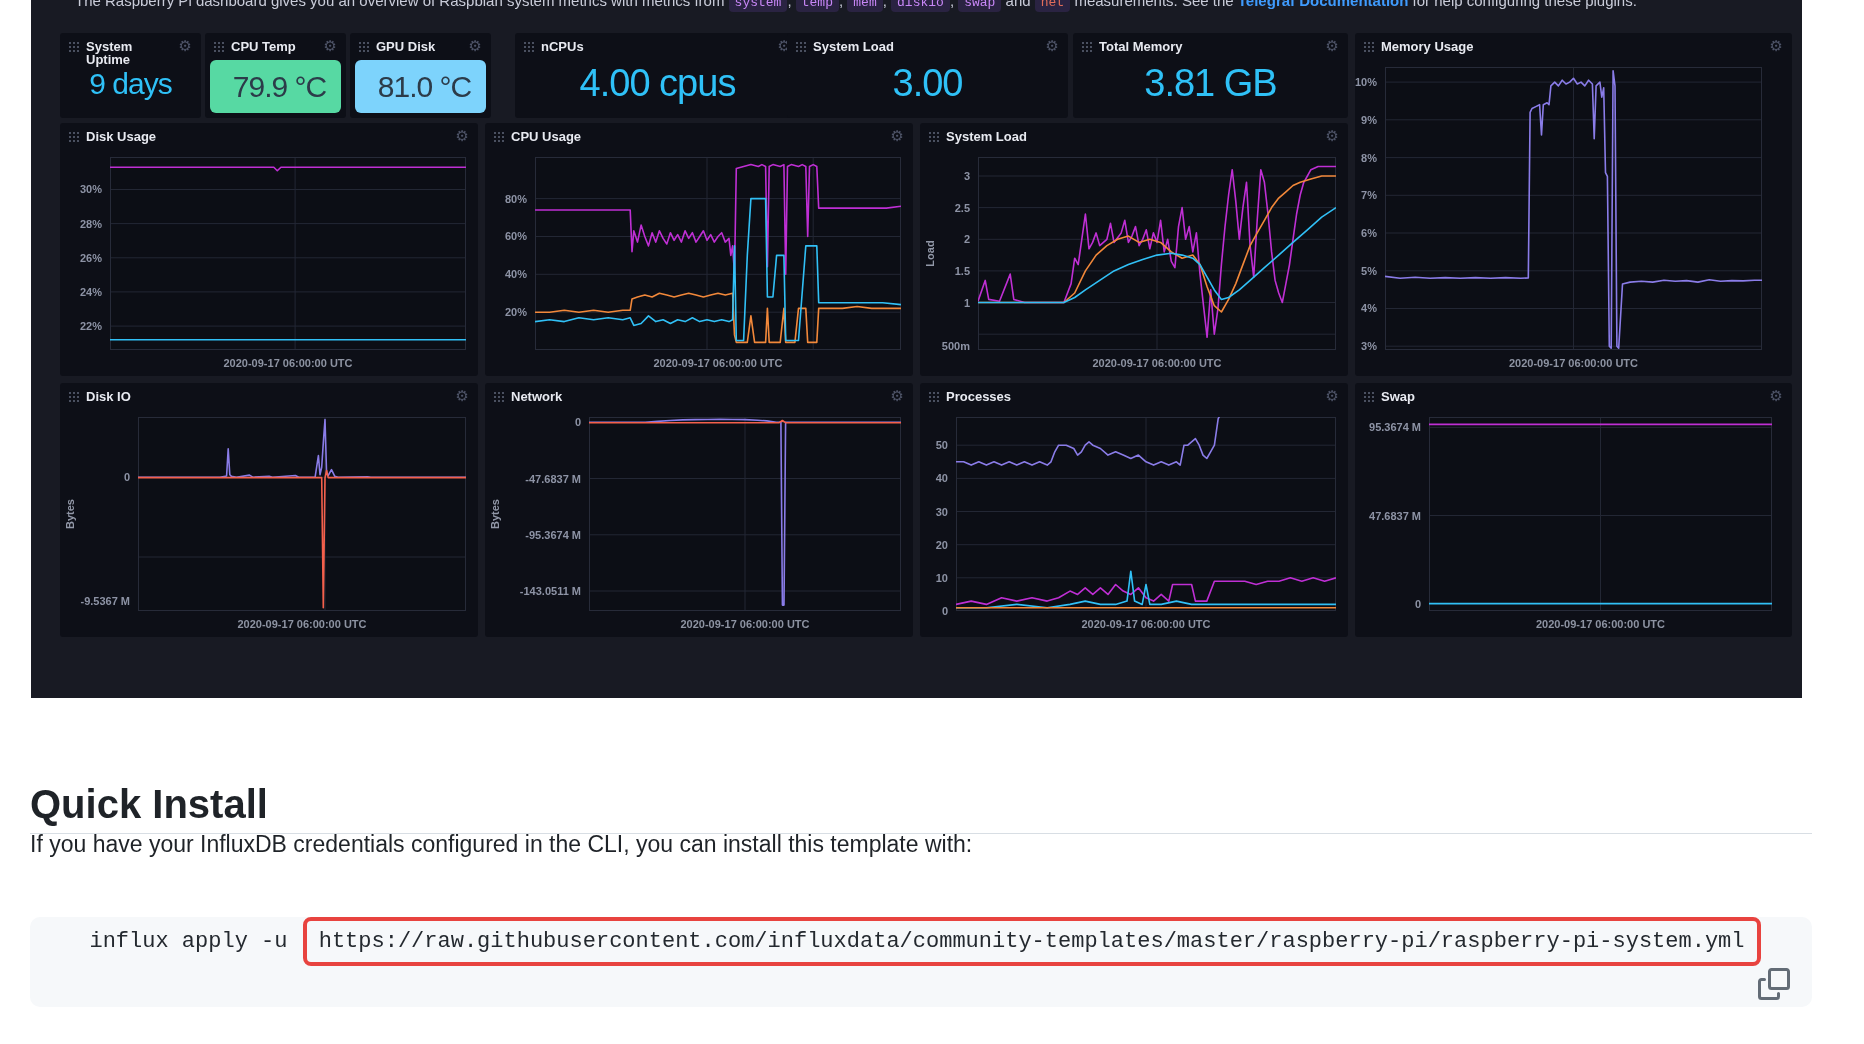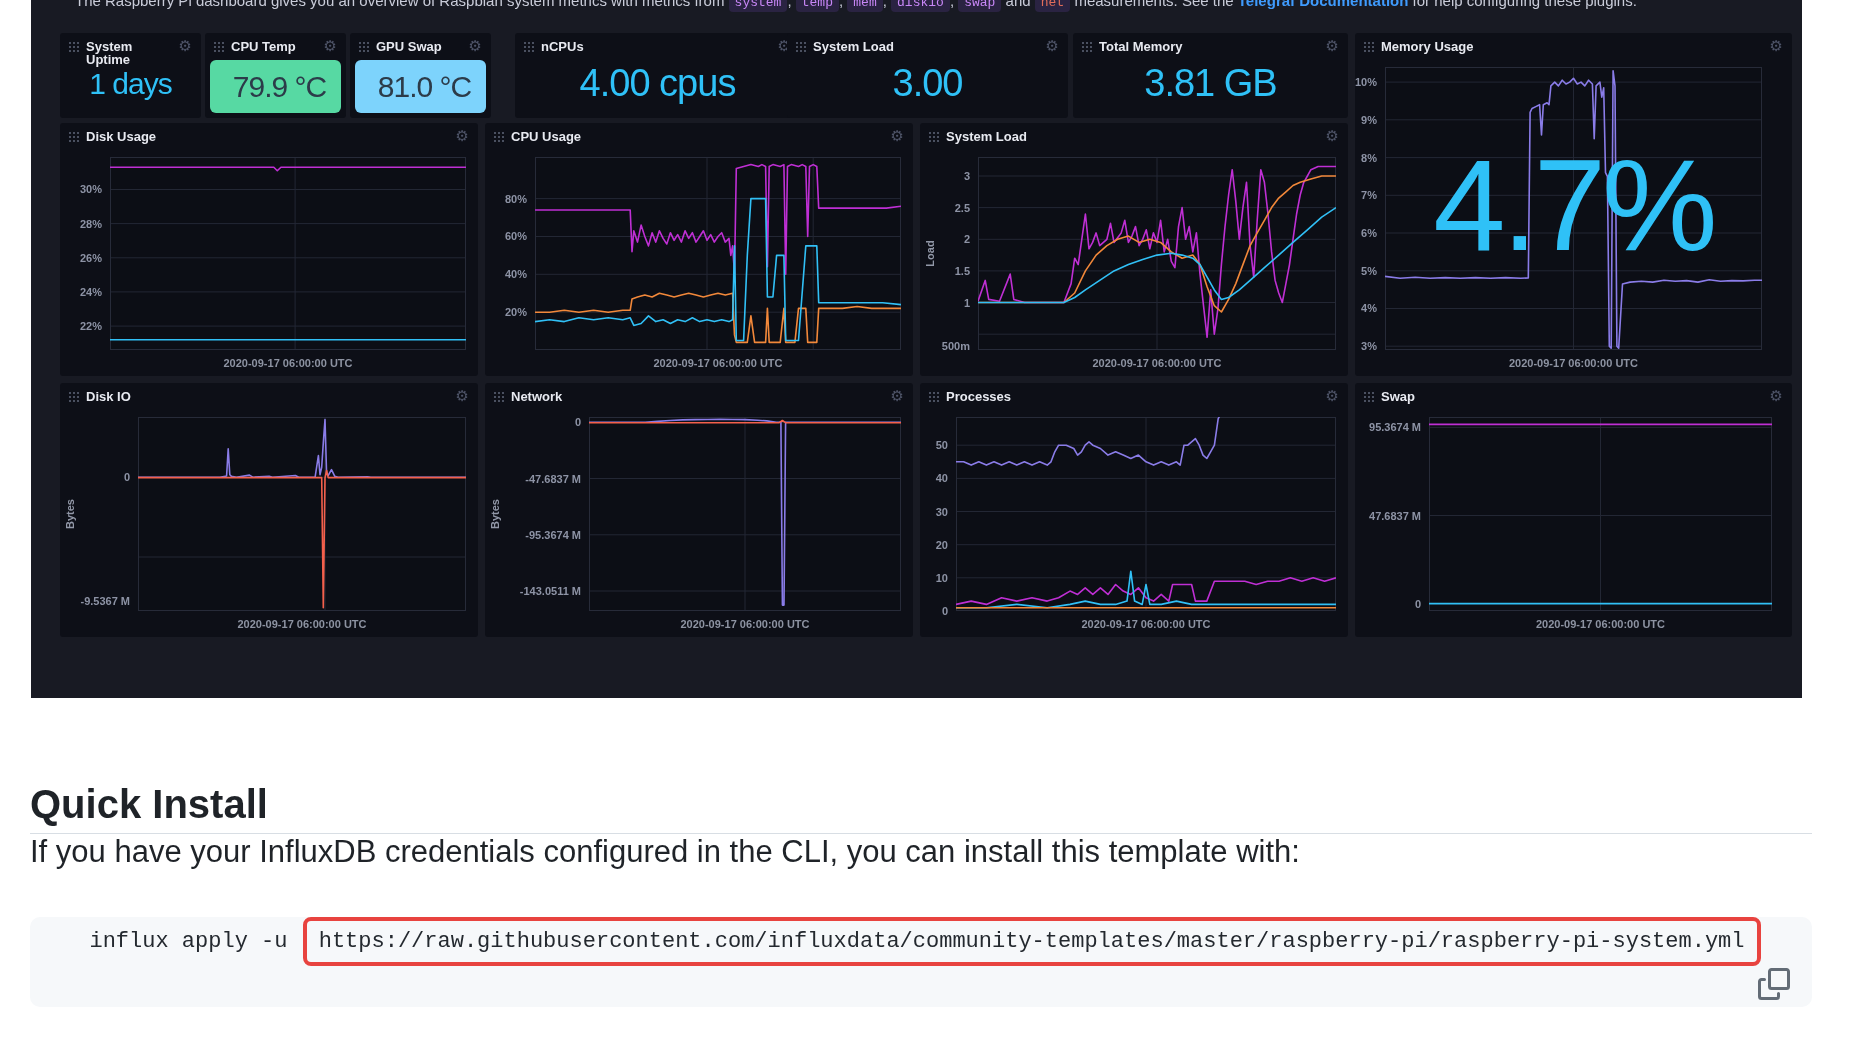--- a/index.html
+++ b/index.html
@@ -31,21 +31,21 @@
   .ytick{position:absolute;font-size:11px;font-weight:bold;color:#8d93a5;text-align:right;line-height:14px;}
   .xdate{position:absolute;font-size:11px;font-weight:bold;color:#8d93a2;text-align:center;}
   .ylab{position:absolute;transform-origin:0 0;transform:rotate(-90deg);text-align:center;
         font-size:11px;font-weight:bold;color:#9298a8;}
   .overlay{position:absolute;left:0;right:0;top:26px;bottom:26px;display:flex;align-items:center;
            justify-content:center;font-size:130px;font-weight:400;letter-spacing:-4px;pointer-events:none;}
 
   
   #qi-head{position:absolute;left:30px;top:748px;width:1782px;font-size:40px;font-weight:600;
            color:#1f2328;padding-bottom:6px;border-bottom:1px solid #d8dee4;line-height:46px;}
-  #intro{position:absolute;left:30px;top:801px;width:1782px;font-size:31px;color:#1f2328;line-height:40px;}
+  #intro{position:absolute;left:30px;top:801px;width:1782px;font-size:23px;color:#1f2328;line-height:40px;}
   #codeblk{position:absolute;left:30px;top:917px;width:1782px;height:90px;background:#f6f8fa;
            border-radius:10px;box-sizing:border-box;display:flex;align-items:center;padding:0 20px 0 28px;flex-direction:column;}
   #codeblk code{font-family:"Liberation Mono","DejaVu Sans Mono",monospace;font-size:22px;
            color:#24292f;white-space:pre;}
   #redbox{display:inline-block;border:4px solid #e8433f;border-radius:8px;padding:8px 12px;margin-left:2px;}
   #copybtn{margin-left:auto;width:36px;height:36px;border:none;background:transparent;cursor:pointer;
            display:flex;align-items:center;justify-content:center;padding:0;}
 </style>
 </head>
 <body>
@@ -54,34 +54,34 @@
 
   <div id="dash">
     <div id="dash-note"><span>The Raspberry Pi dashboard gives you an overview of Raspbian system metrics with metrics from</span><span> <span class="chip-code">system</span>, <span class="chip-code">temp</span>, <span class="chip-code">mem</span>, <span class="chip-code">diskio</span>, <span class="chip-code">swap</span> and <span class="chip-code chip-net">net</span></span><span> measurements. See the </span><a href="#">Telegraf Documentation</a><span> for help configuring these plugins.</span></div>
     <div id="panels">
         <div class="panel" style="left: 29px; top: 33px; width: 141px; height: 85px;">
           <div class="phead">
             <span class="dots"></span>
             <span class="ptitle">System Uptime</span>
             <span class="gear">⚙</span>
           </div>
-          <div class="pvalue" style="color: rgb(47, 193, 247); font-size: 30px;">1 days</div>
+          <div class="pvalue" style="color: rgb(47, 193, 247); font-size: 30px;">9 days</div>
         </div>
         <div class="panel" style="left: 174px; top: 33px; width: 141px; height: 85px;">
           <div class="phead">
             <span class="dots"></span>
             <span class="ptitle">CPU Temp</span>
             <span class="gear">⚙</span>
           </div>
           <div class="pchip" style="background: rgb(87, 217, 163);">79.9 °C</div>
         </div>
         <div class="panel" style="left: 319px; top: 33px; width: 141px; height: 85px;">
           <div class="phead">
             <span class="dots"></span>
-            <span class="ptitle">GPU Swap</span>
+            <span class="ptitle">GPU Disk</span>
             <span class="gear">⚙</span>
           </div>
           <div class="pchip" style="background: #7dd3fc;">81.0 °C</div>
         </div>
         <div class="panel" style="left: 484px; top: 33px; width: 285px; height: 85px;">
           <div class="phead">
             <span class="dots"></span>
             <span class="ptitle">nCPUs</span>
             <span class="gear">⚙</span>
           </div>
@@ -124,21 +124,20 @@
           </svg>
           <div class="ytick" style="left: 0px; width: 22px; top: 42px;">10%</div>
           <div class="ytick" style="left: 0px; width: 22px; top: 80px;">9%</div>
           <div class="ytick" style="left: 0px; width: 22px; top: 118px;">8%</div>
           <div class="ytick" style="left: 0px; width: 22px; top: 155px;">7%</div>
           <div class="ytick" style="left: 0px; width: 22px; top: 193px;">6%</div>
           <div class="ytick" style="left: 0px; width: 22px; top: 231px;">5%</div>
           <div class="ytick" style="left: 0px; width: 22px; top: 268px;">4%</div>
           <div class="ytick" style="left: 0px; width: 22px; top: 306px;">3%</div>
           <div class="xdate" style="left: 30px; width: 377px; top: 324px;">2020-09-17 06:00:00 UTC</div>
-          <div class="overlay" style="color: rgb(47, 193, 247);">4.7%</div>
         </div>
         <div class="panel" style="left: 29px; top: 123px; width: 418px; height: 253px;">
           <div class="phead">
             <span class="dots"></span>
             <span class="ptitle">Disk Usage</span>
             <span class="gear">⚙</span>
           </div>
           <svg width="356" height="193" style="position: absolute; left: 50px; top: 34px; background: rgb(12, 14, 21);">
             <line x1="0" x2="356" y1="32.5" y2="32.5" stroke="#232734" stroke-width="1"></line>
             <line x1="0" x2="356" y1="66.6" y2="66.6" stroke="#232734" stroke-width="1"></line>

